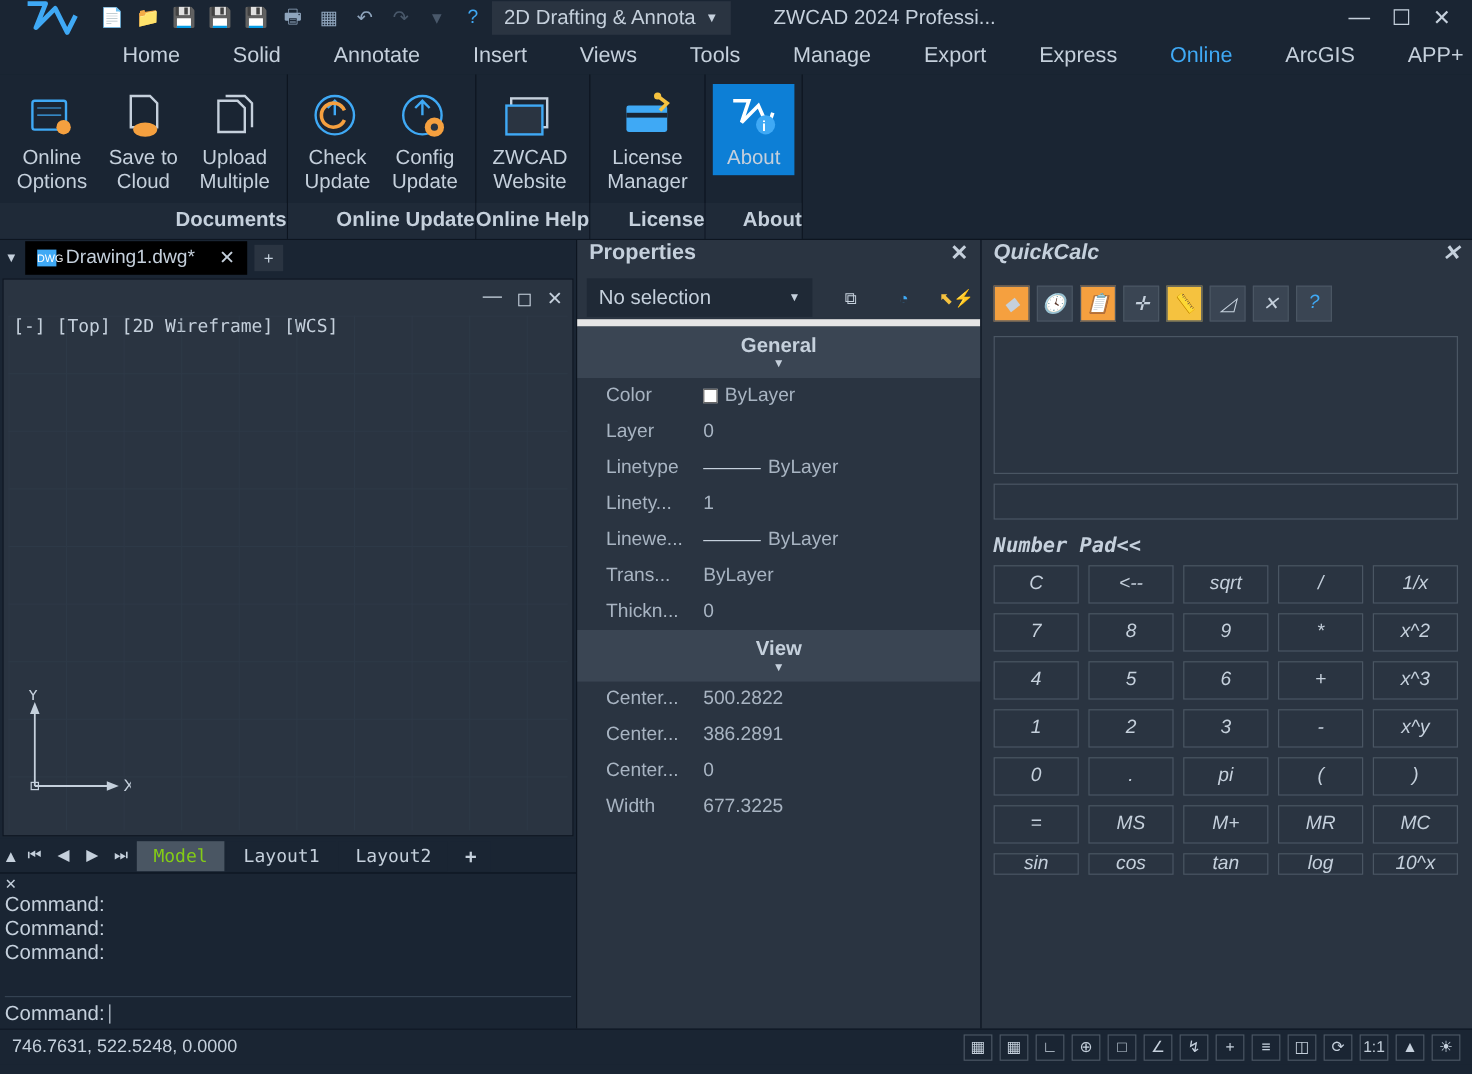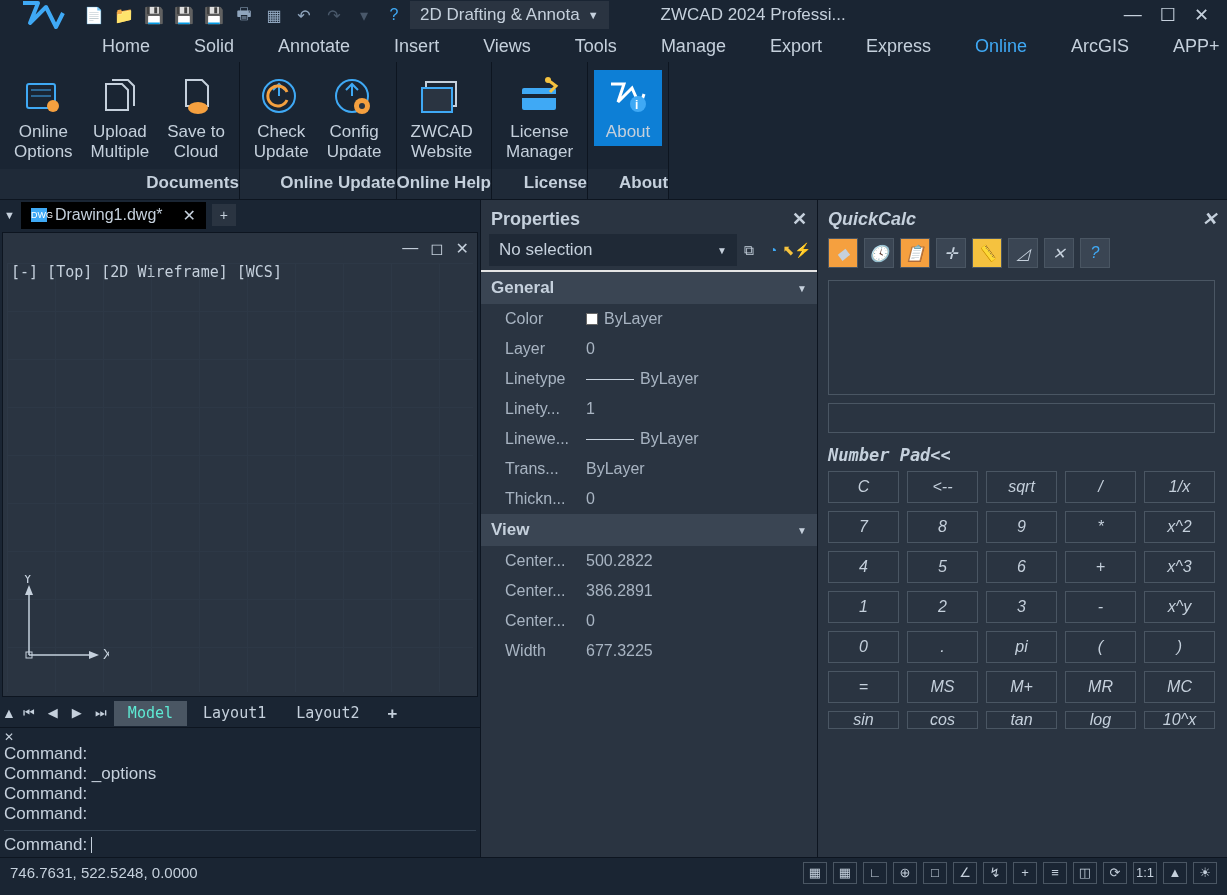--- a/index.html
+++ b/index.html
@@ -5,21 +5,21 @@
 * { box-sizing: border-box; margin: 0; padding: 0; font-family: "Segoe UI", Arial, sans-serif; }
 body { background: #1a2533; color: #c5d0dc; width: 1227px; height: 895px; overflow: hidden; font-size: 14px; }
 .titlebar { height: 30px; background: #1a2533; display: flex; align-items: center; padding: 0 8px; gap: 6px; }
 .titlebar .logo { width: 70px; height: 50px; display: flex; align-items: center; justify-content: center; }
 .titlebar .qat { display: flex; gap: 10px; align-items: center; }
 .titlebar .qat span { width: 20px; height: 20px; display: flex; align-items: center; justify-content: center; cursor: pointer; color: #8fa5bd; font-size: 16px; }
 .titlebar .spacer { flex: 1; }
 .titlebar .wins { display: flex; gap: 18px; margin-right: 10px; }
 .titlebar .wins span { cursor: pointer; color: #c5d0dc; font-size: 18px; }
 .workspace-sel { background: #2a3441; color: #c5d0dc; padding: 4px 10px; border: none; font-size: 17px; display: flex; align-items: center; gap: 8px; }
-.app-title { font-size: 17px; color: #c5d0dc; margin-left: 46px; }
+.app-title { font-size: 17px; color: #c5d0dc; margin-left: 30px; }
 
 .menubar { height: 32px; background: #1a2533; display: flex; align-items: center; padding-left: 88px; gap: 16px; }
 .menubar .mi { padding: 6px 14px; cursor: pointer; font-size: 18px; color: #c5d0dc; }
 .menubar .mi.active { color: #3fa9f5; }
 .menubar .appicon { width: 24px; height: 16px; background: #d0d0d0; margin-left: 6px; border-radius: 2px; }
 
 .ribbon { height: 138px; background: #1a2533; display: flex; border-bottom: 1px solid #0d1520; }
 .ribbon .panel { display: flex; flex-direction: column; border-right: 1px solid #0d1520; }
 .ribbon .panel .tools { flex: 1; display: flex; align-items: flex-start; padding: 8px 6px 0; gap: 2px; }
 .ribbon .panel .plabel { text-align: right; font-size: 17px; padding: 4px 0 6px; color: #c5d0dc; background: #1f2a38; font-weight: bold; }
@@ -41,40 +41,40 @@
 .vp-ctrl { position: absolute; top: 6px; right: 8px; display: flex; gap: 12px; }
 .vp-ctrl span { cursor: pointer; font-size: 16px; }
 .canvas { position: absolute; inset: 30px 4px 4px 4px; }
 .grid { position: absolute; inset: 0; background-image: linear-gradient(#344252 1px, transparent 1px), linear-gradient(90deg, #344252 1px, transparent 1px); background-size: 48px 48px; opacity: 0.35; }
 .ucs { position: absolute; left: 12px; bottom: 24px; }
 
 .layouttabs { height: 28px; background: #1a2533; display: flex; align-items: center; gap: 2px; padding: 0 2px; }
 .layouttabs .nav { display: flex; gap: 2px; }
 .layouttabs .nav span { width: 22px; text-align: center; cursor: pointer; font-size: 13px; }
 .lt { padding: 3px 14px; background: #1a2533; cursor: pointer; font-family: "Consolas", monospace; font-size: 15px; }
-.lt.active { background: #4a5663; color: #5eead4; }
+.lt.active { background: #4a5663; color: #84cc16; }
 .lt.add { font-size: 16px; font-weight: bold; padding: 3px 12px; }
 
 .cmdwin { height: 130px; background: #1a2533; border-top: 1px solid #0d1520; display: flex; flex-direction: column; font-family: "Consolas", monospace; font-size: 17px; padding: 2px 4px; }
 .cmdwin .lines { flex: 1; overflow: hidden; }
 .cmdwin .inp { border-top: 1px solid #344252; padding-top: 4px; margin-top: 2px; display: flex; align-items: center; }
 .cmdwin .inp input { background: transparent; border: none; color: #c5d0dc; font-family: inherit; font-size: inherit; flex: 1; outline: none; }
 .cmdwin .cursor { width: 1px; height: 16px; background: #c5d0dc; display: inline-block; margin-left: 4px; }
 
 .props { width: 337px; background: #2a3441; border-left: 1px solid #0d1520; display: flex; flex-direction: column; }
-.palette-hd { height: 30px; display: flex; align-items: flex-end; padding: 0 10px; font-family: "Consolas", monospace; font-size: 18px; font-weight: bold; justify-content: space-between; }
+.palette-hd { height: 30px; display: flex; align-items: flex-start; padding: 0 10px; font-family: "Consolas", monospace; font-size: 18px; font-weight: bold; justify-content: space-between; }
 .palette-hd .cls { cursor: pointer; font-size: 18px; }
-.props-sel { height: 42px; display: flex; align-items: center; padding: 0 8px; gap: 0; border-bottom: 2px solid #e5e5e5; }
+.props-sel { height: 42px; display: flex; align-items: center; padding: 0 8px; gap: 20px; border-bottom: 6px solid #e5e5e5; }
 .props-sel .selbox { flex: 1; background: #1f2936; padding: 6px 10px; font-size: 17px; display: flex; justify-content: space-between; align-items: center; }
 .props-sel .tb { width: 24px; height: 24px; display: flex; align-items: center; justify-content: center; cursor: pointer; }
 .props-body { flex: 1; overflow-y: auto; position: relative; }
 .props-body::-webkit-scrollbar { width: 14px; }
 .props-body::-webkit-scrollbar-track { background: #1f2936; }
 .props-body::-webkit-scrollbar-thumb { background: #4a5663; }
-.pgroup-hd { background: #3a4553; padding: 6px 10px; font-size: 17px; font-weight: bold; display: flex; justify-content: space-between; align-items: center; cursor: pointer; }
+.pgroup-hd { background: #3a4553; padding: 6px 10px; font-size: 17px; font-weight: bold; display: flex; justify-content: space-between; align-items: center; cursor: pointer; flex-direction: column; }
 .prow { display: flex; padding: 6px 0; }
 .prow .pk { width: 105px; padding-left: 24px; font-size: 16px; color: #a8b4c2; overflow: hidden; text-overflow: ellipsis; white-space: nowrap; }
 .prow .pv { flex: 1; font-size: 16px; color: #a8b4c2; display: flex; align-items: center; gap: 6px; }
 .colorsw { width: 12px; height: 12px; border: 1px solid #666; background: white; display: inline-block; }
 .ltline { width: 48px; height: 1px; background: #c5d0dc; display: inline-block; }
 
 .qcalc { width: 410px; background: #2a3441; border-left: 1px solid #0d1520; display: flex; flex-direction: column; padding-bottom: 10px; font-style: italic; }
 .qc-tb { display: flex; gap: 6px; padding: 8px 10px; }
 .qc-tb span { width: 30px; height: 30px; border: 1px solid #4a5663; display: flex; align-items: center; justify-content: center; cursor: pointer; background: #3a4553; font-size: 16px; }
 .qc-disp { height: 115px; margin: 4px 12px 8px 10px; border: 1px solid #4a5663; background: #2a3441; }
@@ -150,34 +150,34 @@
               <line x1="10" y1="14" x2="30" y2="14" stroke="#3fa9f5"></line>
               <line x1="10" y1="20" x2="30" y2="20" stroke="#3fa9f5"></line>
               <circle cx="32" cy="30" r="6" fill="#f5a03f"></circle>
             </svg>
           </div>
           <div class="lbl">Online<br>Options</div>
         </div>
         <div class="rtool">
           <div class="ic">
             <svg width="44" height="40" viewBox="0 0 44 40">
+              <path d="M12 4 L28 4 L34 10 L34 30 L12 30 Z" fill="none" stroke="#c5d0dc" stroke-width="2"></path>
+              <ellipse cx="24" cy="32" rx="10" ry="6" fill="#f5a03f"></ellipse>
+            </svg>
+          </div>
+          <div class="lbl">Save to<br>Cloud</div>
+        </div>
+        <div class="rtool">
+          <div class="ic">
+            <svg width="44" height="40" viewBox="0 0 44 40">
               <path d="M8 8 L24 8 L30 14 L30 34 L8 34 Z" fill="none" stroke="#c5d0dc" stroke-width="2"></path>
               <path d="M14 4 L30 4 L36 10 L36 30" fill="none" stroke="#c5d0dc" stroke-width="2"></path>
             </svg>
           </div>
           <div class="lbl">Upload<br>Multiple</div>
-        </div>
-        <div class="rtool">
-          <div class="ic">
-            <svg width="44" height="40" viewBox="0 0 44 40">
-              <path d="M12 4 L28 4 L34 10 L34 30 L12 30 Z" fill="none" stroke="#c5d0dc" stroke-width="2"></path>
-              <ellipse cx="24" cy="32" rx="10" ry="6" fill="#f5a03f"></ellipse>
-            </svg>
-          </div>
-          <div class="lbl">Save to<br>Cloud</div>
         </div>
       </div>
       <div class="plabel">Documents</div>
     </div>
     <div class="panel">
       <div class="tools">
         <div class="rtool">
           <div class="ic">
             <svg width="44" height="40" viewBox="0 0 44 40">
               <circle cx="20" cy="20" r="16" fill="none" stroke="#3fa9f5" stroke-width="2"></circle>
@@ -294,21 +294,20 @@
           <div class="lt active">Model</div>
           <div class="lt">Layout1</div>
           <div class="lt">Layout2</div>
           <div class="lt add">+</div>
         </div>
     </div>
     <div class="cmdwin">
       <span style="position:relative;font-size:12px">✕</span>
       <div class="lines" id="cmdlines">
           <div>Command:</div>
-          <div>Command: _options</div>
           <div>Command:</div>
           <div>Command:</div>
         </div>
       <div class="inp">
         <span>Command: </span>
         <span class="cursor"></span>
         <input style="">
       </div>
     </div>
   </div>

